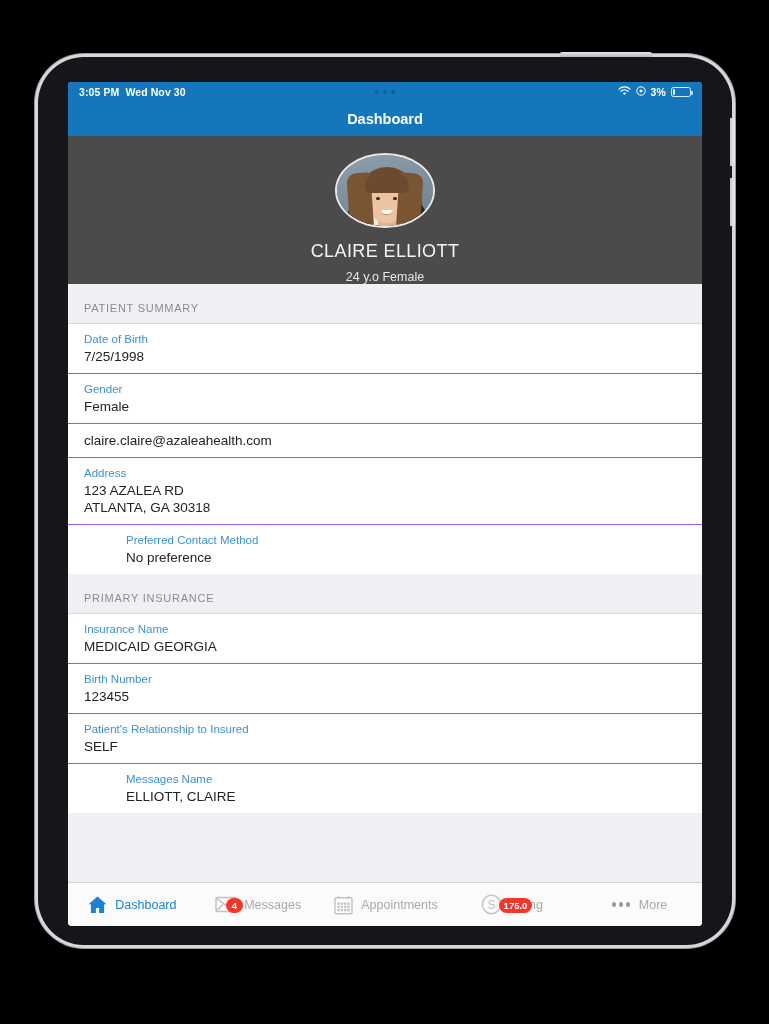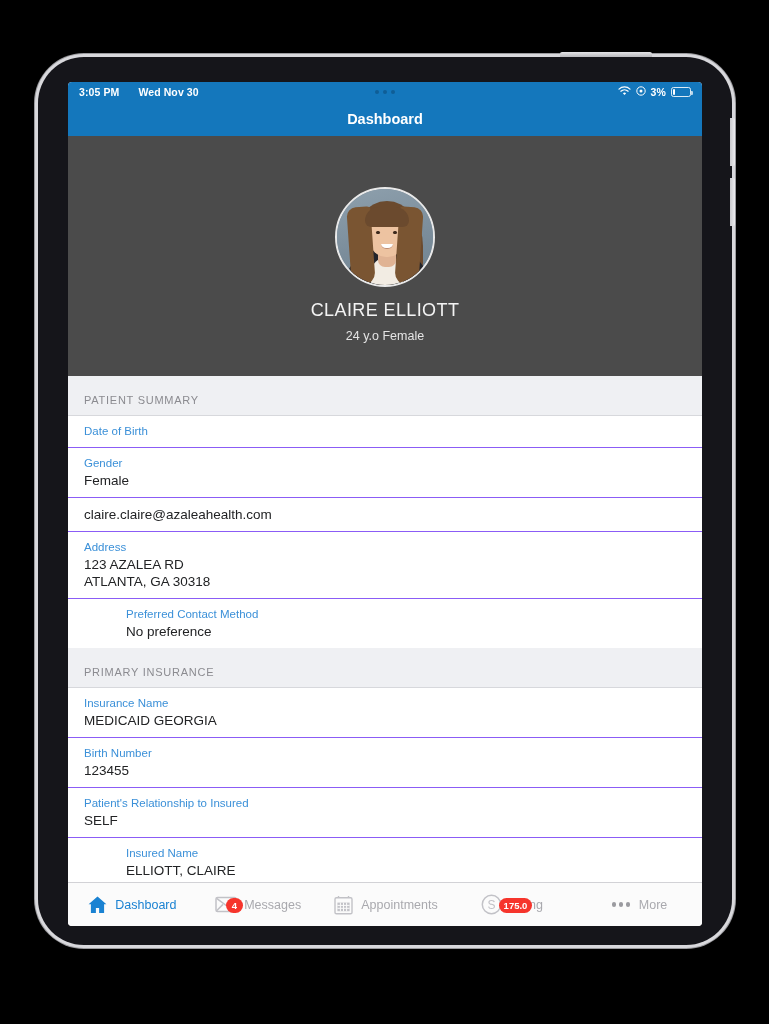--- a/index.html
+++ b/index.html
@@ -73,21 +73,21 @@
     color: #fff;
     display: flex;
     align-items: center;
     padding: 0 11px;
     font-size: 10.5px;
     font-weight: bold;
     letter-spacing: .1px;
     position: relative;
     flex: none;
   }
-  #status-left { display: flex; gap: 19px; align-items: center; text-align: right; }
+  #status-left { display: flex; gap: 6px; align-items: center; text-align: right; }
   #status-center-dots {
     position: absolute; left: 50%; top: 50%;
     transform: translate(-50%,-50%);
     display: flex; gap: 4px;
   }
   #status-center-dots i { width: 4px; height: 4px; border-radius: 50%; background: #0f5e96; display: block;}
   #status-right { margin-left: auto; display: flex; align-items: center; gap: 5px; }
   .batt-shell {
     width: 20px; height: 10px;
     border: 1px solid rgba(255,255,255,.85);
@@ -108,23 +108,23 @@
     color: #fff;
     display: flex; align-items: center; justify-content: center;
     font-size: 14.5px; font-weight: bold;
     flex: none;
   }
 
   
   #patient-header {
     background: #4b4b4b;
     flex: none;
-    height: 240px;
+    height: 148px;
     display: flex; flex-direction: column;
-    align-items: center; justify-content: center;
+    align-items: center; justify-content: flex-end;
     padding-top: 17px;
   }
   #avatar {
     width: 100px; height: 100px;
     border-radius: 50%;
     border: 2px solid #e9e9e9;
     overflow: hidden;
     position: relative;
     background: #7d8c99;
   }
@@ -296,20 +296,21 @@
     </div>
     <div id="patient-name">CLAIRE ELLIOTT</div>
     <div id="patient-meta">24 y.o Female</div>
   </div>
 
   <div id="content">
       <div class="section-header">PATIENT SUMMARY</div>
       <div class="rows">
         <div class="row">
           <div class="row-label">Date of Birth</div>
+          <div class="row-value">7/25/1998</div>
         </div>
         <div class="row">
           <div class="row-label">Gender</div>
           <div class="row-value">Female</div>
         </div>
         <div class="row">
           <div class="row-value">claire.claire@azaleahealth.com</div>
         </div>
         <div class="row">
           <div class="row-label">Address</div>
@@ -329,21 +330,21 @@
         </div>
         <div class="row">
           <div class="row-label">Birth Number</div>
           <div class="row-value">123455</div>
         </div>
         <div class="row">
           <div class="row-label">Patient's Relationship to Insured</div>
           <div class="row-value">SELF</div>
         </div>
         <div class="row">
-          <div class="row-label">Insured Name</div>
+          <div class="row-label">Messages Name</div>
           <div class="row-value">ELLIOTT, CLAIRE</div>
         </div>
       </div>
     </div>
 
   <div id="tab-bar">
       <div class="tab active">
         <span class="tab-icon">
           <svg width="21" height="20" viewBox="0 0 21 20">
             <path d="M10.5 1.6 1.6 9.3h2.3V18h5V13h3.2v5h5V9.3h2.3z" fill="#1a82d2"></path>

